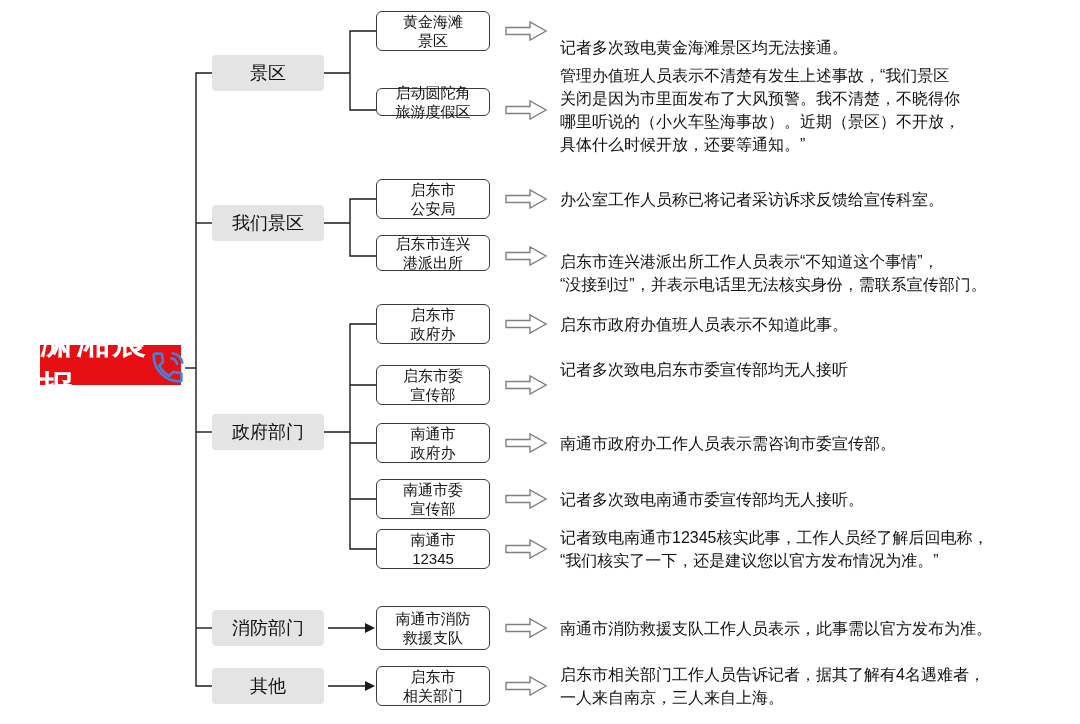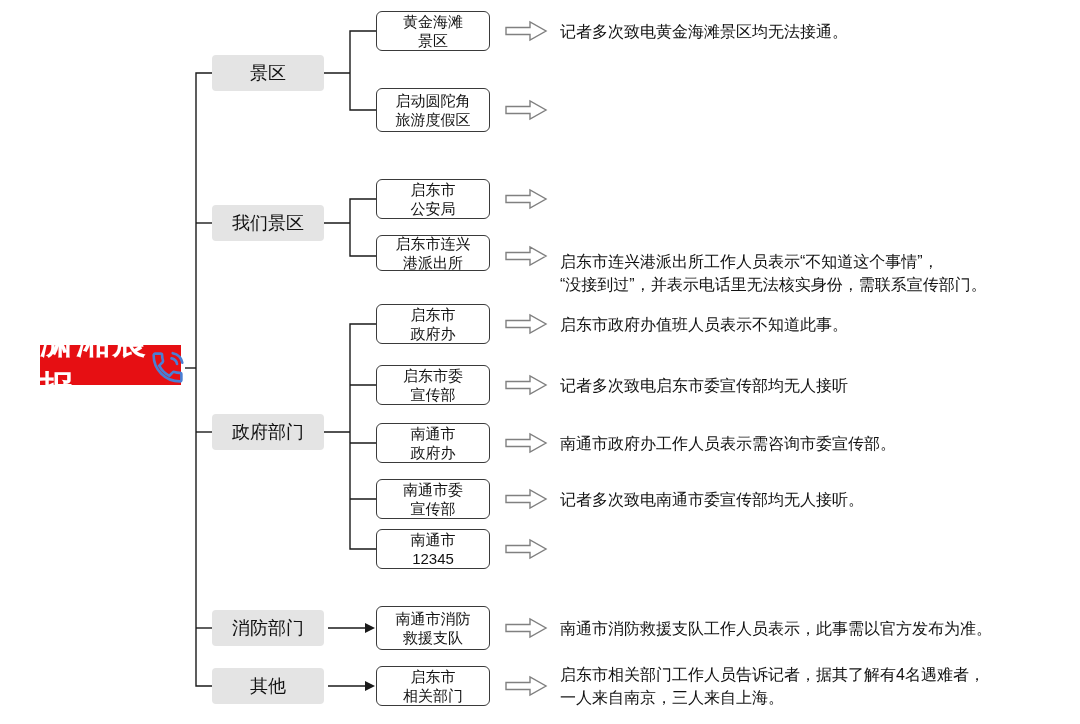--- a/index.html
+++ b/index.html
@@ -125,45 +125,52 @@
   </svg>
 
   <div class="cat" style="top:55px">景区</div>
   <div class="cat" style="top:205px">我们景区</div>
   <div class="cat" style="top:414px">政府部门</div>
   <div class="cat" style="top:610px">消防部门</div>
   <div class="cat" style="top:668px">其他</div>
 
   <div class="node" style="top:11px;height:40px">黄金海滩
 景区</div>
-  <div class="node" style="top:88px;height:44px">启动圆陀角
+  <div class="node" style="top:88px;height:28px">启动圆陀角
 旅游度假区</div>
   <div class="node" style="top:179px;height:40px">启东市
 公安局</div>
   <div class="node" style="top:235px;height:36px">启东市连兴
 港派出所</div>
   <div class="node" style="top:304px;height:40px">启东市
 政府办</div>
   <div class="node" style="top:365px;height:40px">启东市委
 宣传部</div>
   <div class="node" style="top:423px;height:40px">南通市
 政府办</div>
   <div class="node" style="top:479px;height:40px">南通市委
 宣传部</div>
   <div class="node" style="top:529px;height:40px">南通市
 12345</div>
   <div class="node" style="top:606px;height:44px">南通市消防
 救援支队</div>
   <div class="node" style="top:666px;height:40px">启东市
 相关部门</div>
 
-  <div class="desc" style="top:20px">记者多次致电黄金海滩景区均无法接通。</div>
+  <div class="desc" style="top:36px">记者多次致电黄金海滩景区均无法接通。</div>
+  <div class="desc" style="top:64px">管理办值班人员表示不清楚有发生上述事故，“我们景区
+关闭是因为市里面发布了大风预警。我不清楚，不晓得你
+哪里听说的（小火车坠海事故）。近期（景区）不开放，
+具体什么时候开放，还要等通知。”</div>
+  <div class="desc" style="top:188px">办公室工作人员称已将记者采访诉求反馈给宣传科室。</div>
   <div class="desc" style="top:250px">启东市连兴港派出所工作人员表示“不知道这个事情”，
 “没接到过”，并表示电话里无法核实身份，需联系宣传部门。</div>
   <div class="desc" style="top:313px">启东市政府办值班人员表示不知道此事。</div>
-  <div class="desc" style="top:374px">记者多次致电启东市委宣传部均无人接听</div>
+  <div class="desc" style="top:358px">记者多次致电启东市委宣传部均无人接听</div>
   <div class="desc" style="top:432px">南通市政府办工作人员表示需咨询市委宣传部。</div>
   <div class="desc" style="top:488px">记者多次致电南通市委宣传部均无人接听。</div>
+  <div class="desc" style="top:526px">记者致电南通市12345核实此事，工作人员经了解后回电称，
+“我们核实了一下，还是建议您以官方发布情况为准。”</div>
   <div class="desc" style="top:617px">南通市消防救援支队工作人员表示，此事需以官方发布为准。</div>
   <div class="desc" style="top:663px">启东市相关部门工作人员告诉记者，据其了解有4名遇难者，
 一人来自南京，三人来自上海。</div>
 
 </div>
 
 </body></html>

